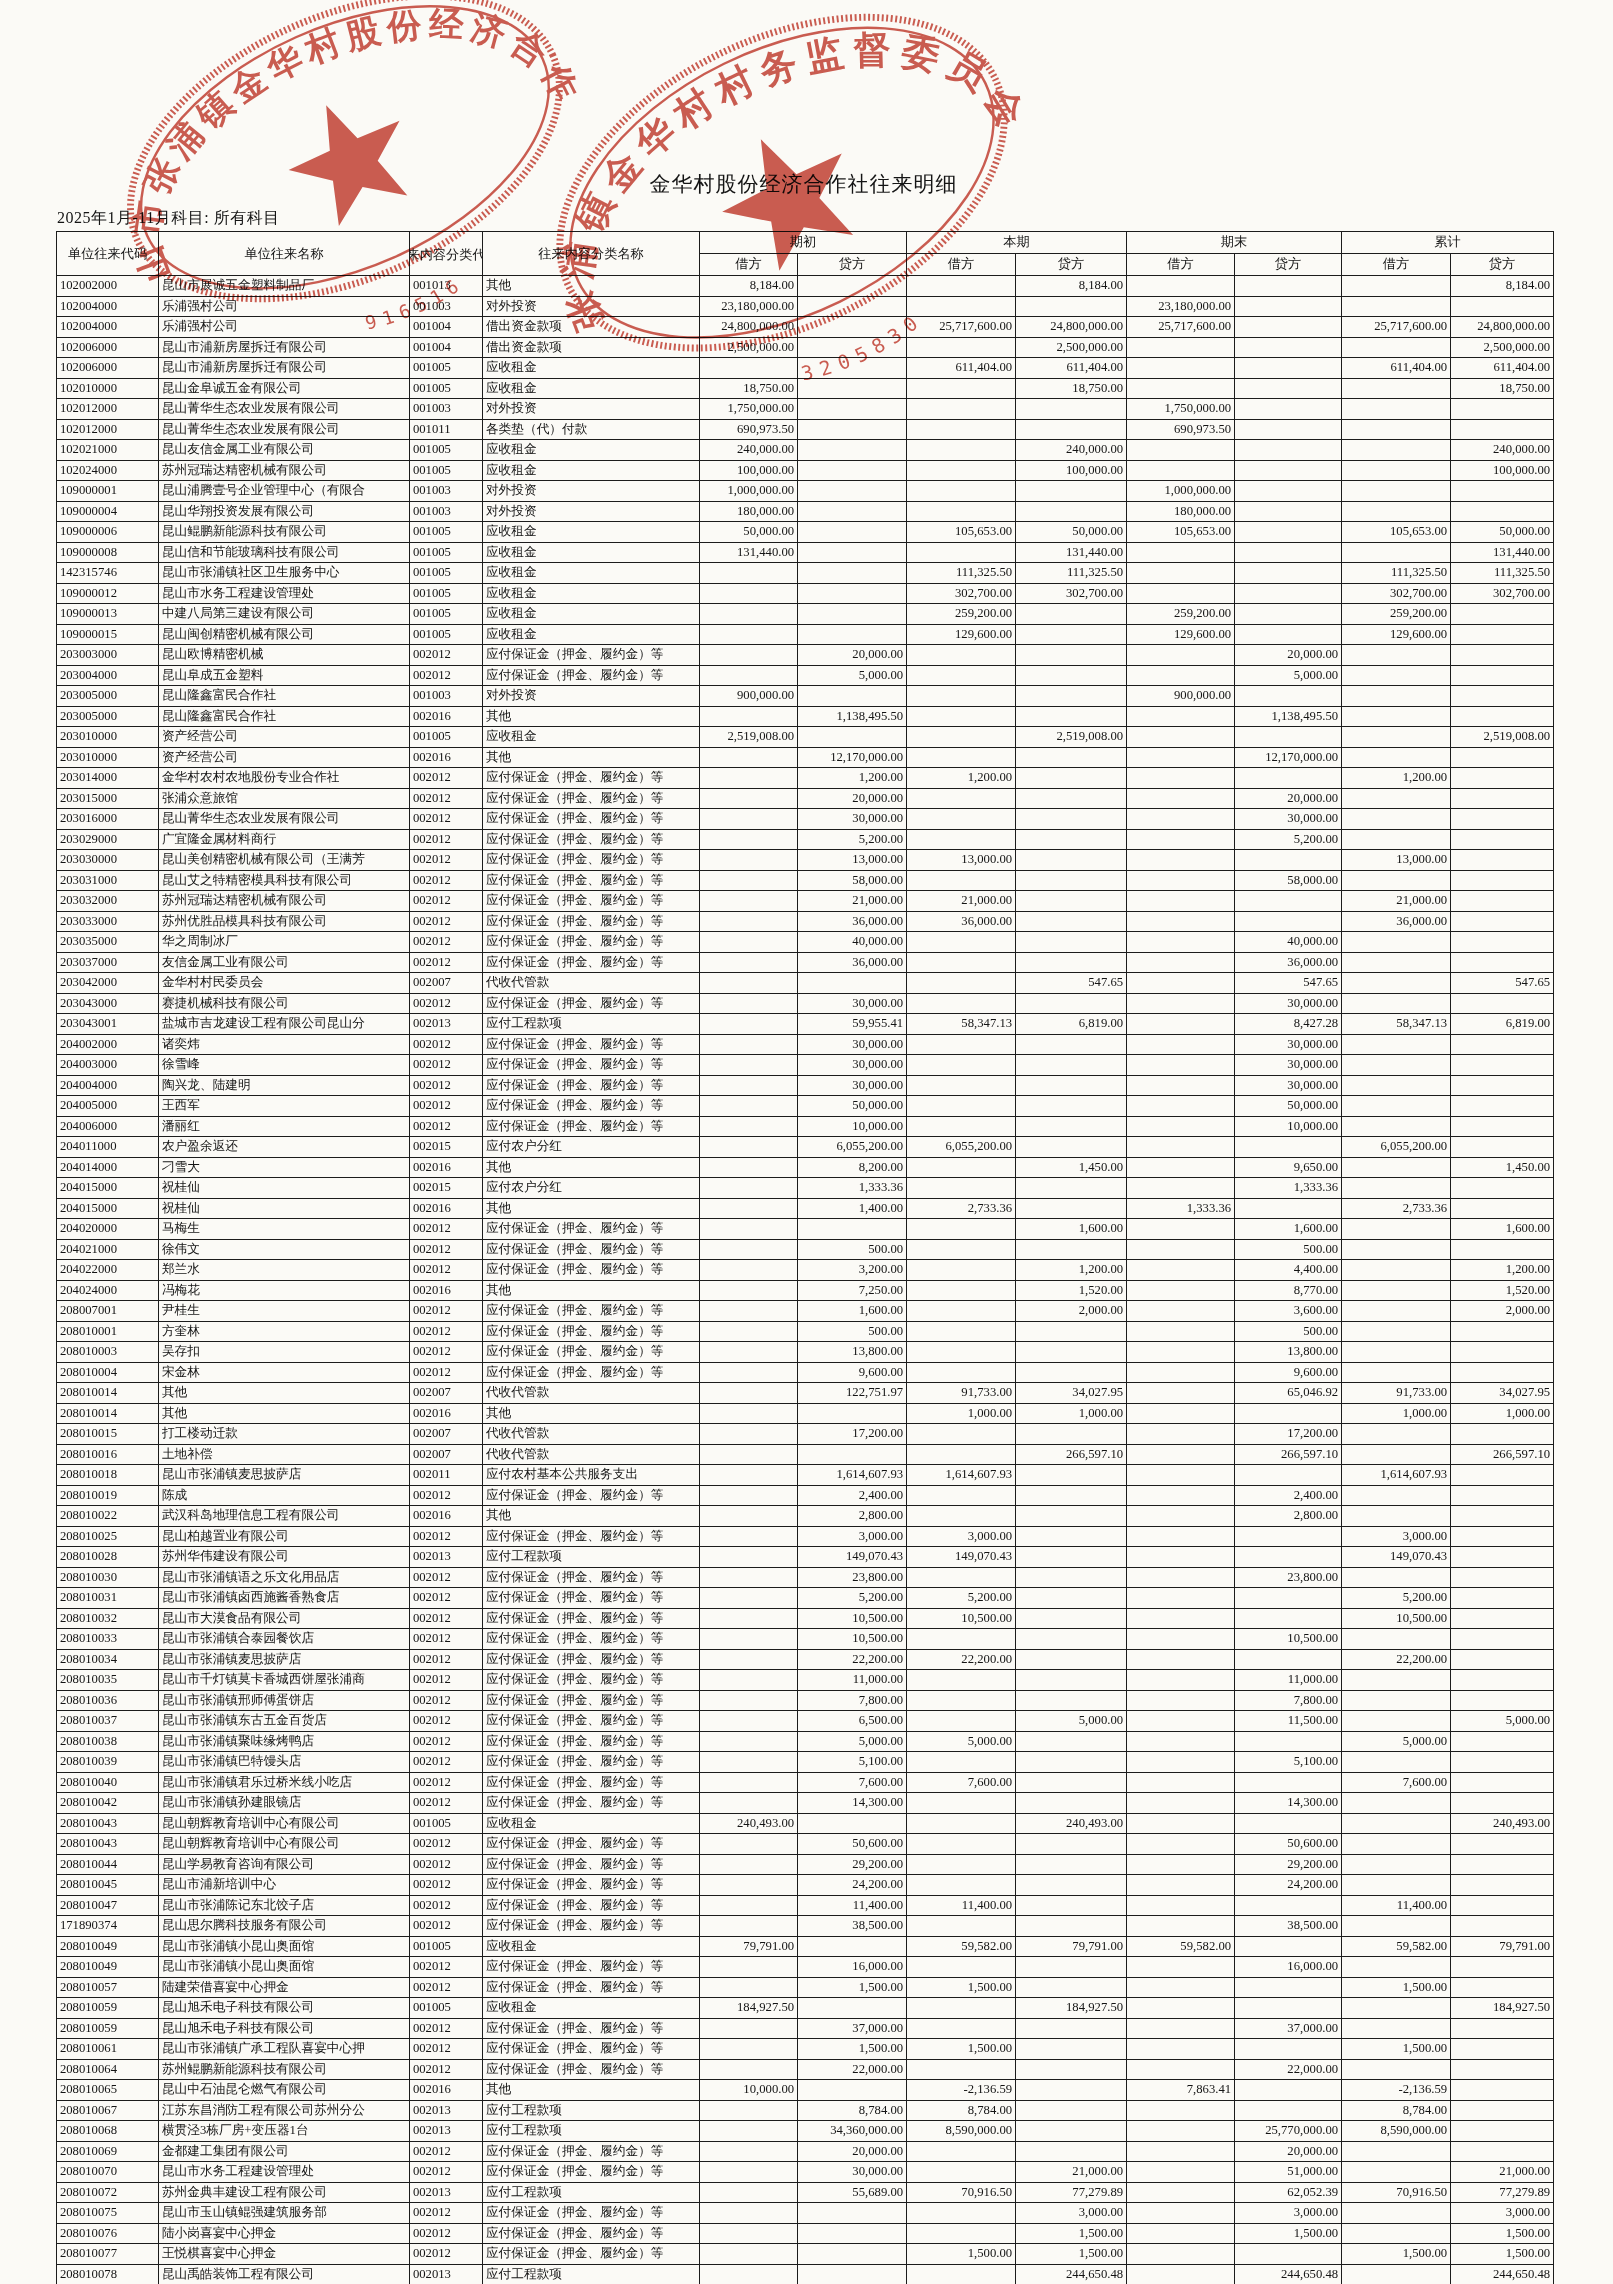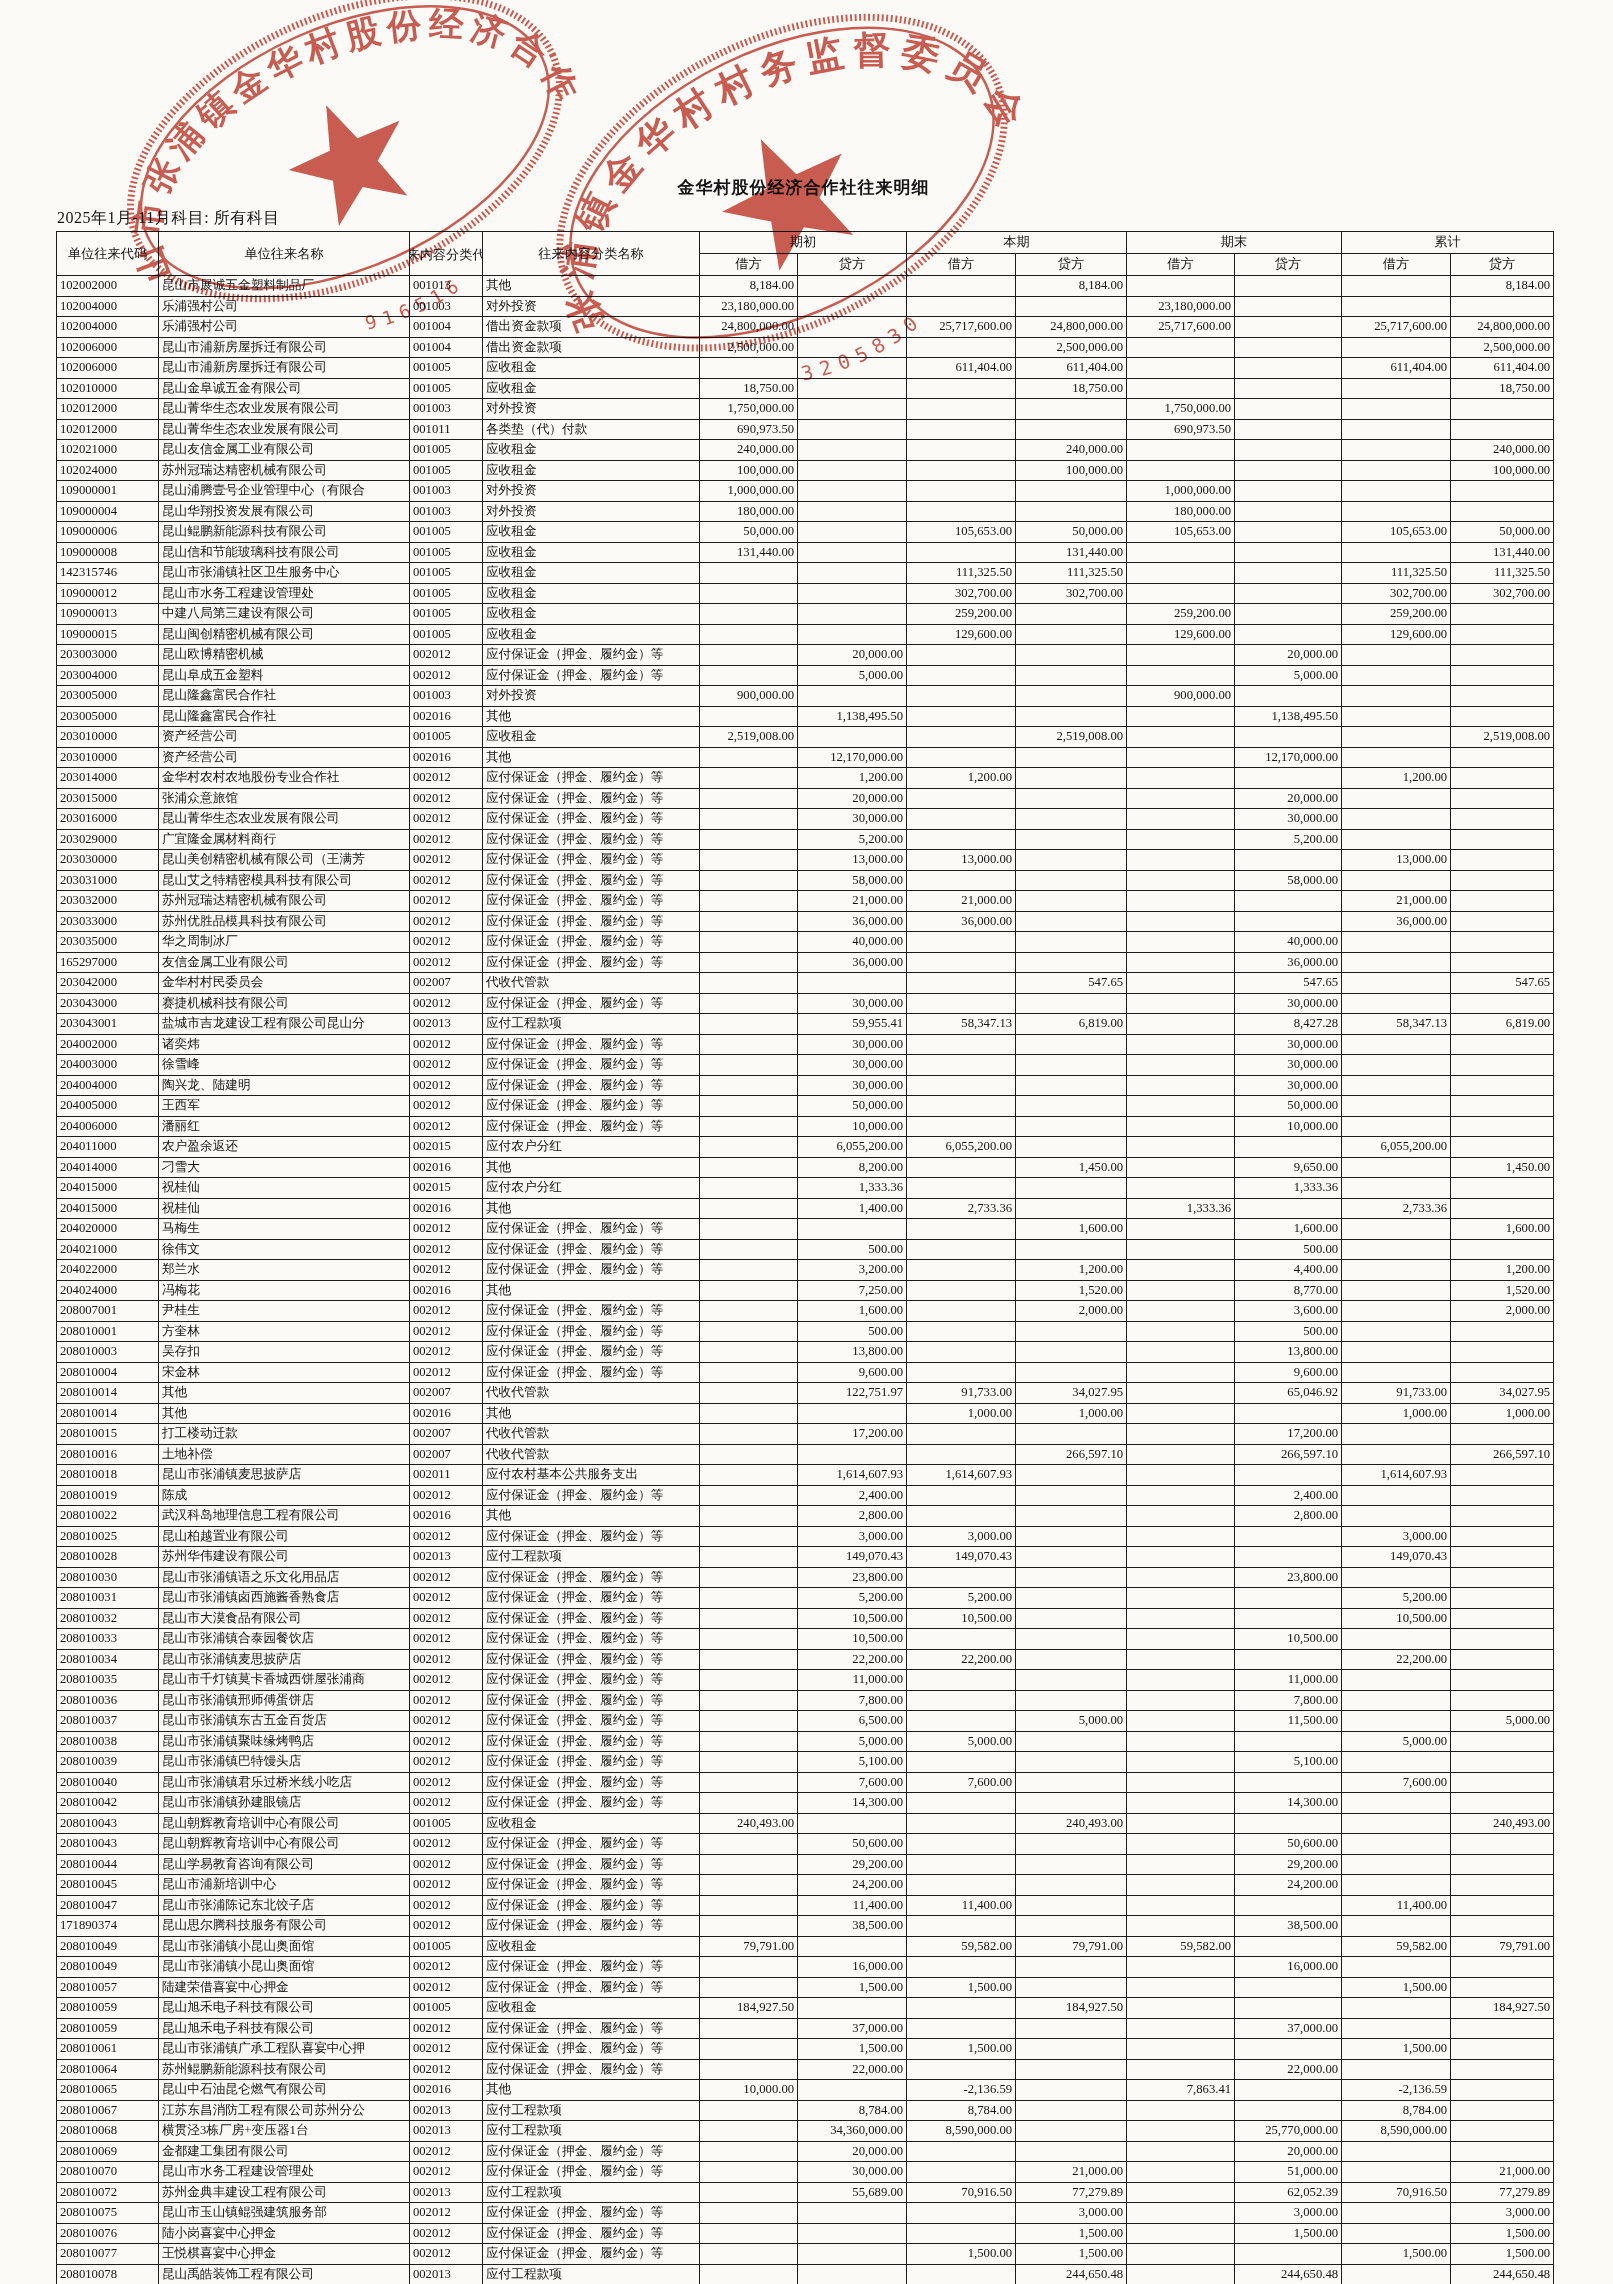--- a/index.html
+++ b/index.html
@@ -4,22 +4,22 @@
 <style>
   html,body{margin:0;padding:0;}
   body{
     width:1613px;height:2285px;overflow:hidden;position:relative;
     background:#fbfaf6;
     font-family:"Liberation Serif","DejaVu Serif",serif;
     color:#141414;
   }
   #page{position:absolute;inset:0;}
   #doc-title{
-    position:absolute;top:176px;left:56px;width:1495px;
-    text-align:center;font-size:17px;font-weight:bold;letter-spacing:1px;
+    position:absolute;top:170px;left:56px;width:1495px;
+    text-align:center;font-size:21px;font-weight:normal;letter-spacing:1px;
   }
   #period-line{
     position:absolute;top:208px;left:57px;font-size:16px;letter-spacing:0.5px;
   }
   table#ledger{
     position:absolute;top:231px;left:56px;width:1495px;
     border-collapse:collapse;table-layout:fixed;
     font-size:12.7px;
   }
   #ledger th,#ledger td{
@@ -545,21 +545,21 @@
           <td class="c-num"></td>
           <td class="c-num">40,000.00</td>
           <td class="c-num"></td>
           <td class="c-num"></td>
           <td class="c-num"></td>
           <td class="c-num">40,000.00</td>
           <td class="c-num"></td>
           <td class="c-num"></td>
         </tr>
         <tr>
-          <td class="c-code">165297000</td>
+          <td class="c-code">203037000</td>
           <td class="c-name">友信金属工业有限公司</td>
           <td class="c-cat">002012</td>
           <td class="c-catname">应付保证金（押金、履约金）等</td>
           <td class="c-num"></td>
           <td class="c-num">36,000.00</td>
           <td class="c-num"></td>
           <td class="c-num"></td>
           <td class="c-num"></td>
           <td class="c-num">36,000.00</td>
           <td class="c-num"></td>

